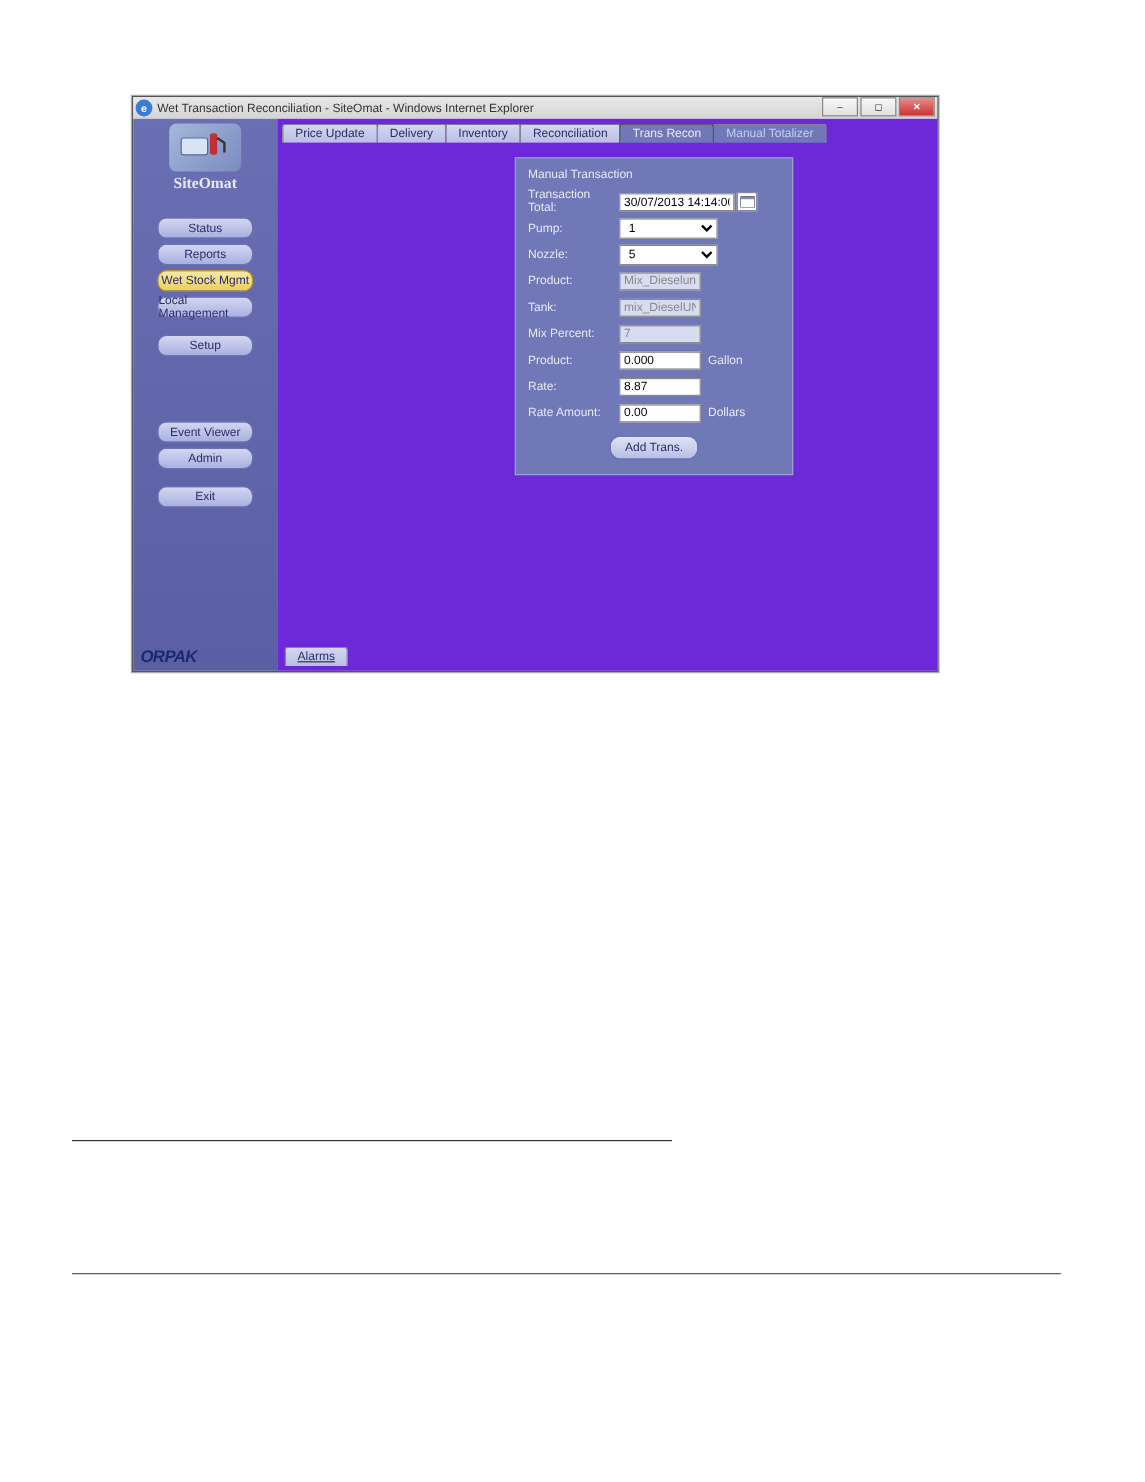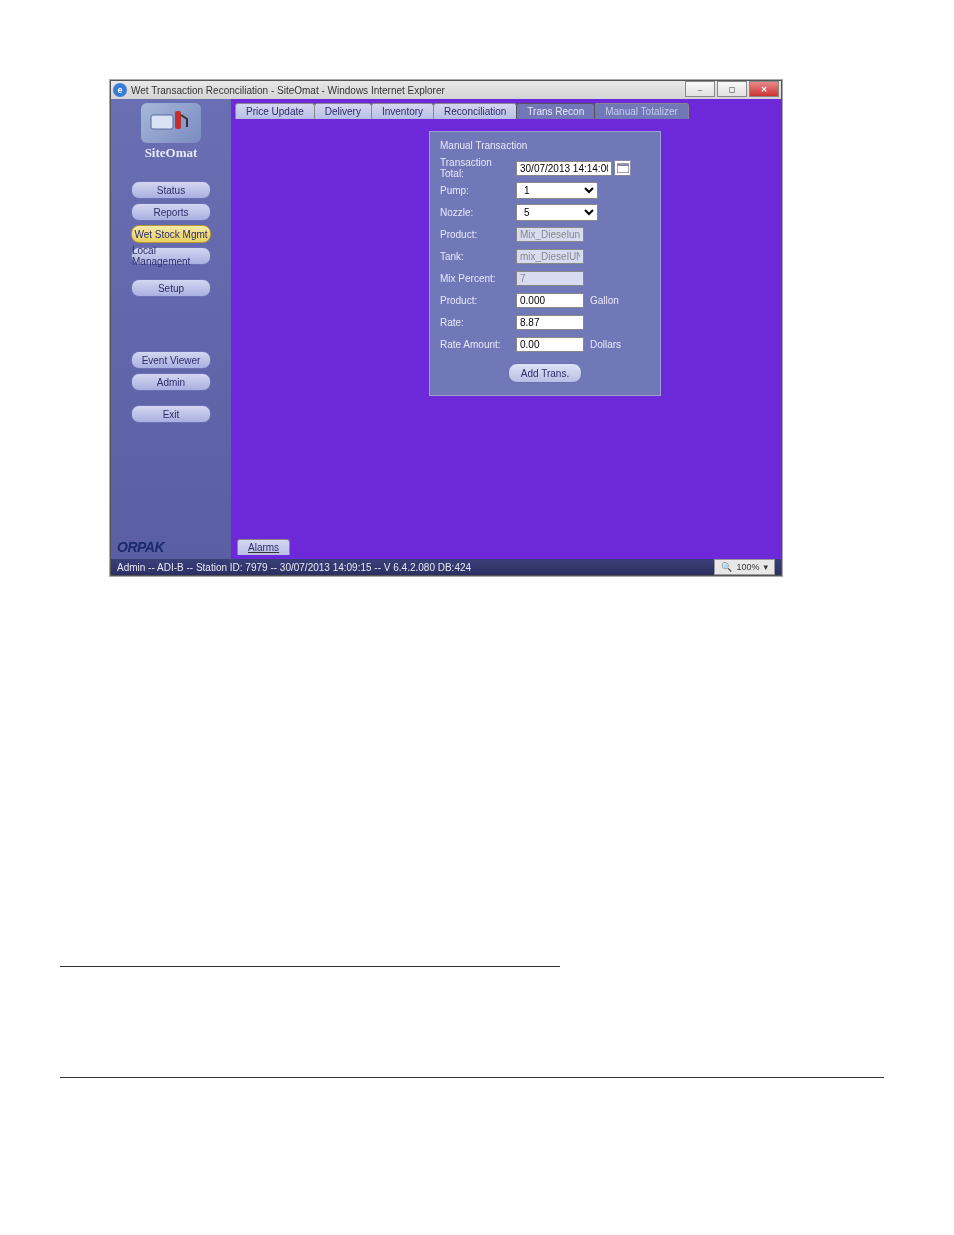--- a/index.html
+++ b/index.html
@@ -148,25 +148,17 @@
         <div class="addbtn">Add Trans.</div>
       </div>
 
       <div class="btm">
         <div class="tab">Alarms</div>
       </div>
      </div>
    </div>
   </div>
 
-  <div class="status">
-    <span>Admin -- ADI-B -- Station ID: 7979 -- 30/07/2013 14:09:15 -- V 6.4.2.080 DB:424</span>
-    <span class="zoom">
-      <span>🔍</span>
-      <span>100%</span>
-      <span>▾</span>
-    </span>
-  </div>
  </div>
 
  <div class="footer-rule"></div>
  <div class="footer-rule2"></div>
 </div>
 
 </body></html>

